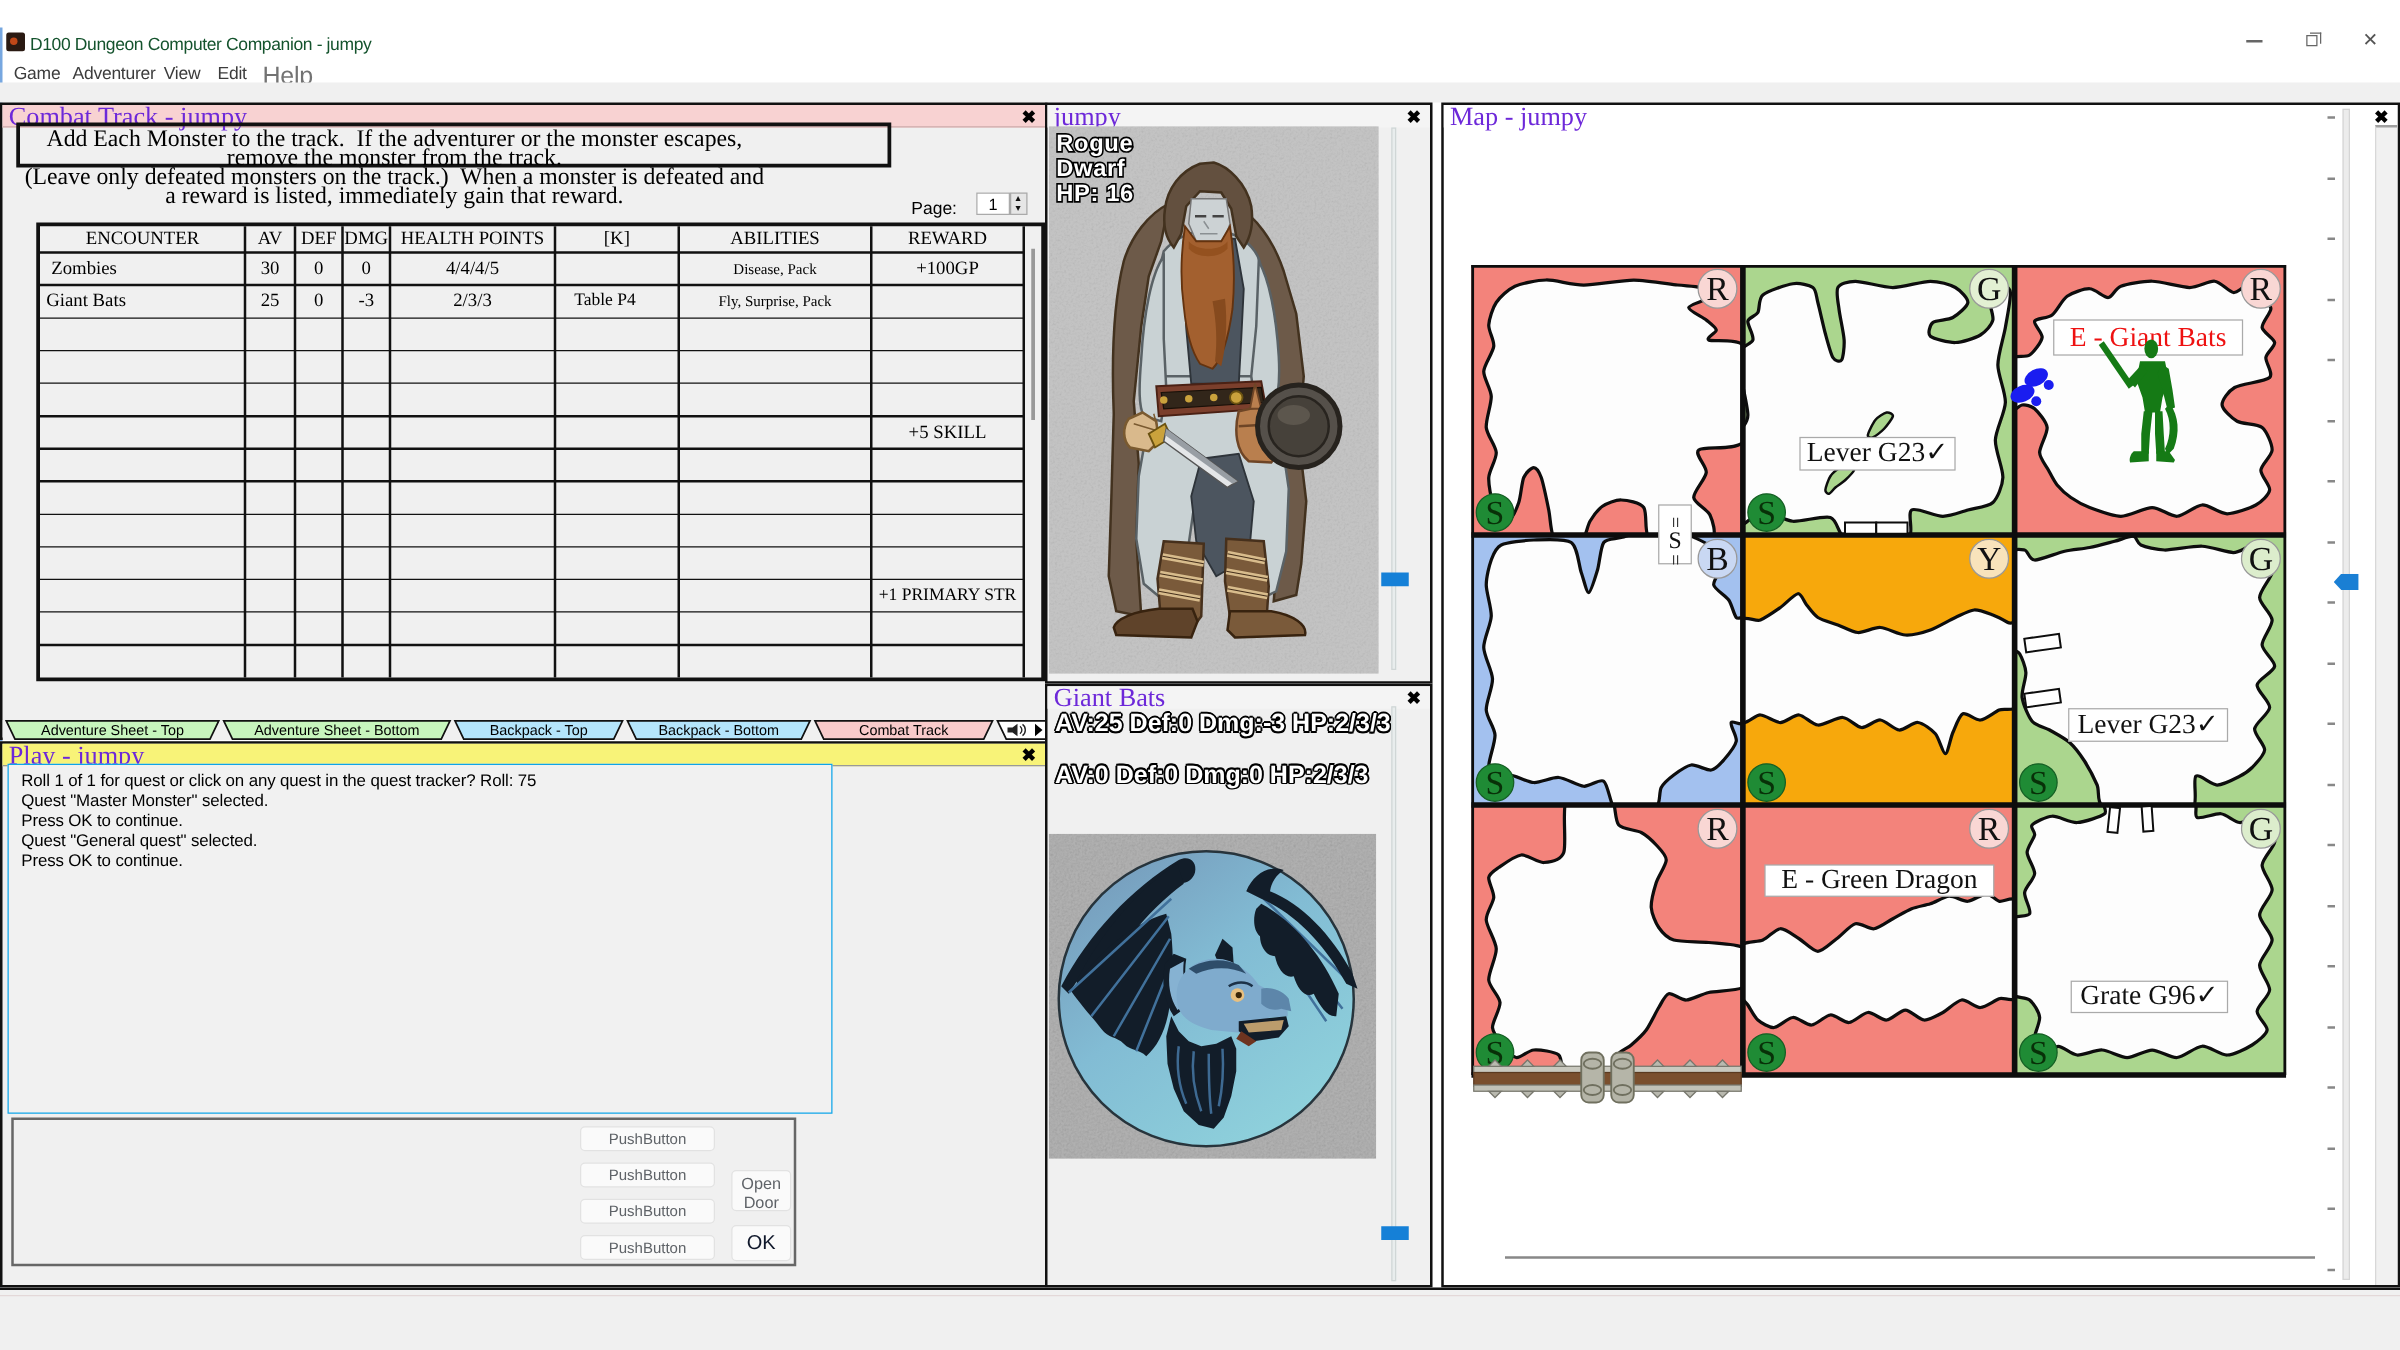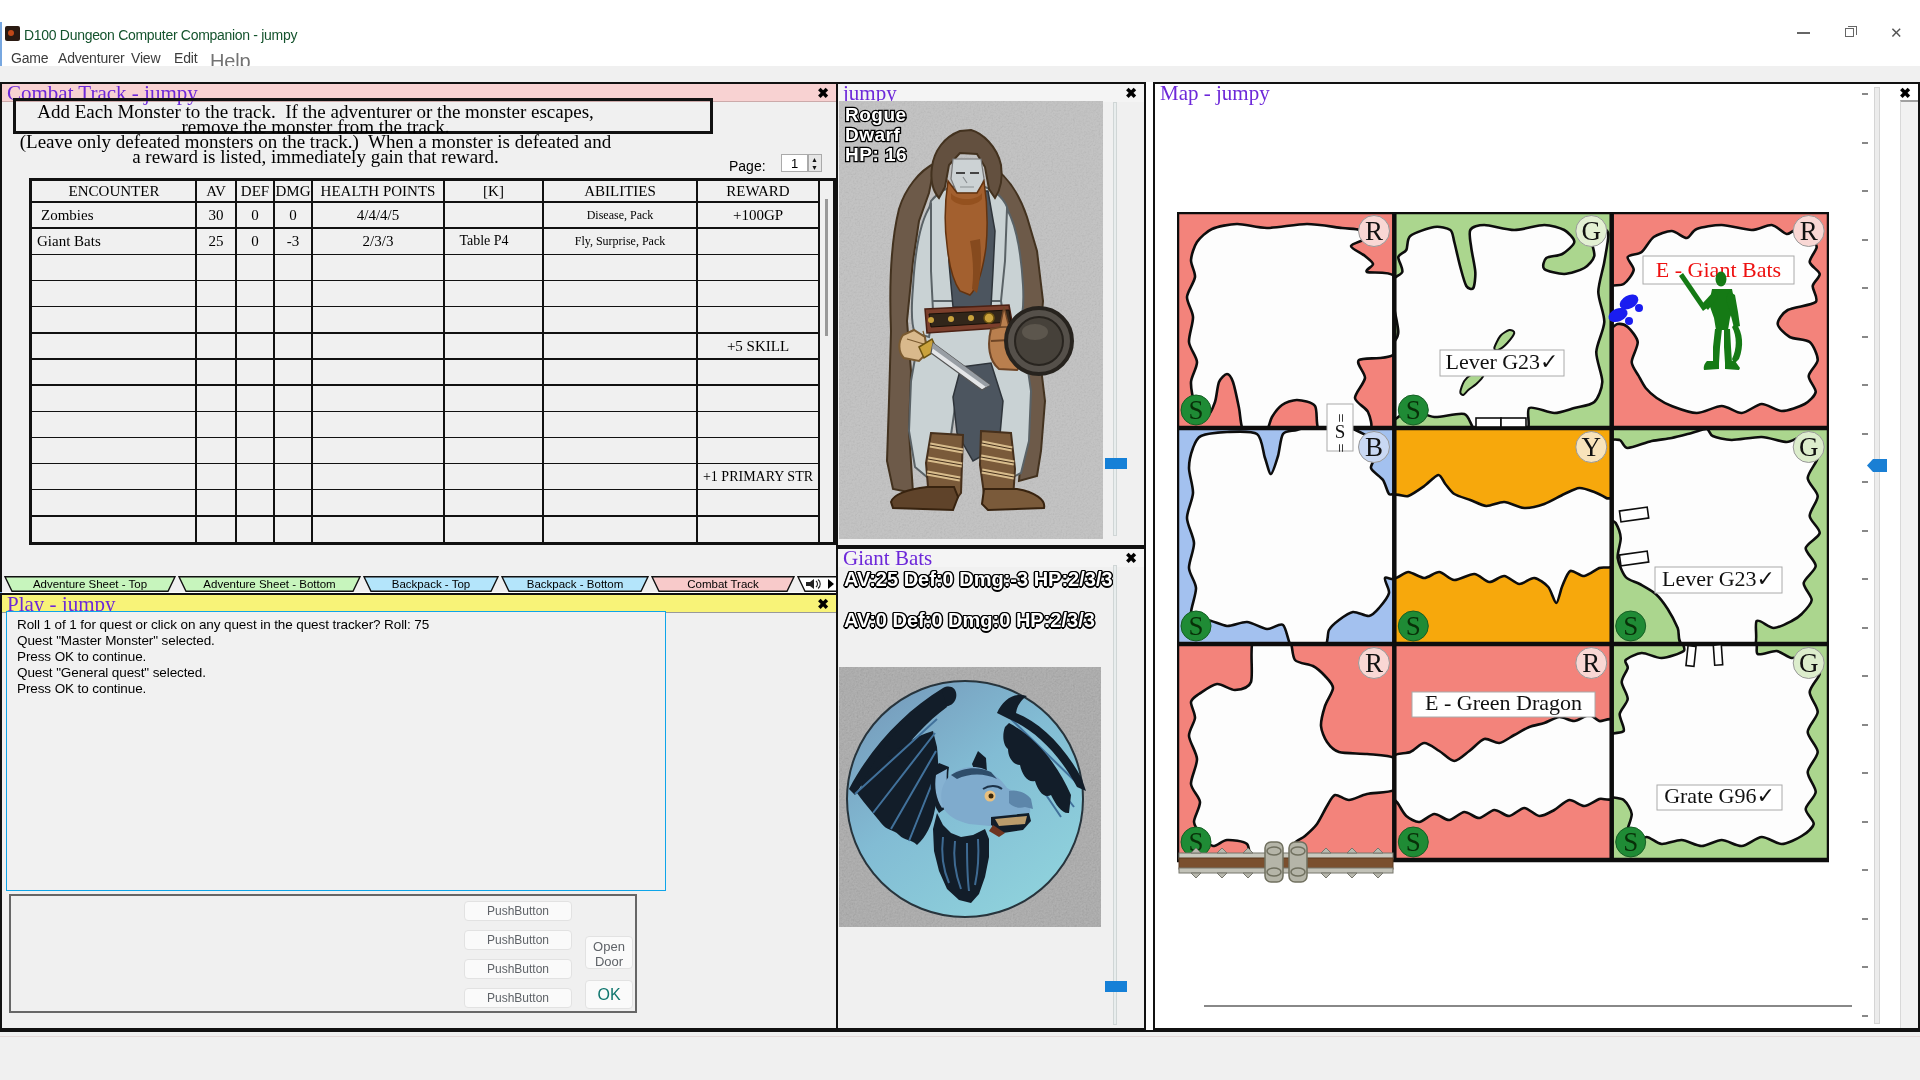--- a/index.html
+++ b/index.html
@@ -9,21 +9,21 @@
   .serif { font-family:"Liberation Serif", serif; }
   .win { position:absolute; border:2px solid #111; background:#f0f0f0; }
   .tbar { position:absolute; left:0; top:0; right:0; height:18px; }
   .tbar .t { position:absolute; left:5px; top:0px; font-family:"Liberation Serif", serif; font-size:21px; color:#6d28d9; line-height:18px;}
   .tbar .x { position:absolute; right:7px; top:1px; font-size:14px; font-weight:bold; color:#000; }
   .pbtn { width:108px; height:20px; background:#fafafa; border:1px solid #e2e2e2; border-radius:4px;
      font-size:12px; color:#5f6368; text-align:center; line-height:19px; }
   .odbtn { width:48px; height:33px; background:#fafafa; border:1px solid #e2e2e2; border-radius:4px;
      font-size:13px; color:#5f6368; text-align:center; line-height:15px; padding-top:2px;}
   .okbtn { width:48px; height:29px; background:#fafafa; border:1px solid #e2e2e2; border-radius:4px;
-     font-size:16px; color:#0f766e; text-align:center; line-height:27px; }
+     font-size:16px; color:#0f172a; text-align:center; line-height:27px; }
   .statline { font-size:20px; font-weight:bold; color:#fff; letter-spacing:0px;
      text-shadow:-1.5px 0 0 #000, 1.5px 0 0 #000, 0 -1.5px 0 #000, 0 1.5px 0 #000,
        -1px -1px 0 #000, 1px -1px 0 #000, -1px 1px 0 #000, 1px 1px 0 #000; }
   #ttable .vl { position:absolute; width:1.5px; background:#111; display:block;}
   #ttable .hl { position:absolute; height:1.5px; background:#111; display:block;}
   #ttable b { position:absolute; display:block; font-family:"Liberation Serif", serif; font-weight:normal; white-space:nowrap; overflow:hidden; }
   .tick { position:absolute; width:6px; height:2px; background:#888; }
 </style>
 </head>
 <body>

